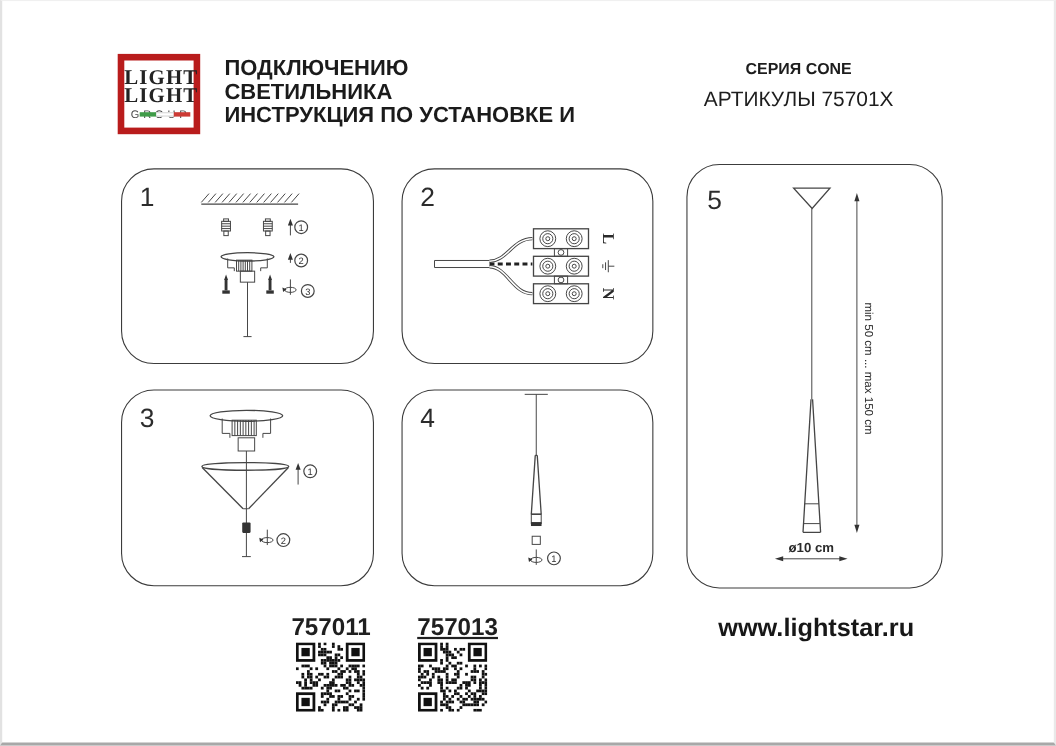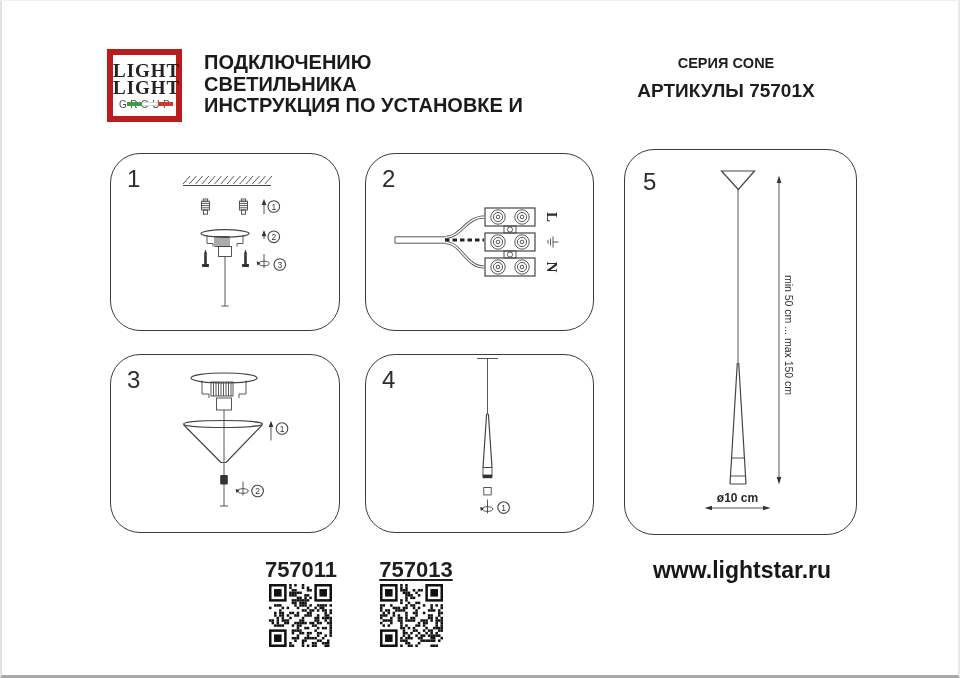--- a/index.html
+++ b/index.html
@@ -33,21 +33,21 @@
   .flag span{flex:1 1 auto; height:100%;}
   .flag .g{background:var(--flag-green);}
   .flag .w{background:#fff; border-top:1px solid #d6d6d6; border-bottom:1px solid #d6d6d6; box-sizing:border-box;}
   .flag .r{background:var(--flag-red);}
   .title{
     position:absolute; left:202px; top:51px; width:320px;
     font-size:20px; line-height:21.5px; font-weight:700; color:#1b1b1b;
   }
   .series-block{position:absolute; left:613px; top:54px; width:222px; text-align:center;}
   .series{font-size:14.5px; font-weight:700;}
-  .articles{font-size:19px; font-weight:700; margin-top:9px;}
+  .articles{font-size:19px; font-weight:400; margin-top:9px;}
   
   .panel{
     position:absolute; box-sizing:border-box;
     border:1.4px solid var(--panel-border); border-radius:30px; background:#fff;
   }
   .panel svg{position:absolute; left:-1px; top:-1px;}
   #panel-1{left:108px; top:152px; width:230px; height:178px;}
   #panel-2{left:363px; top:152px; width:229px; height:178px;}
   #panel-3{left:108px; top:353px; width:230px; height:179px;}
   #panel-4{left:363px; top:353px; width:229px; height:179px;}

